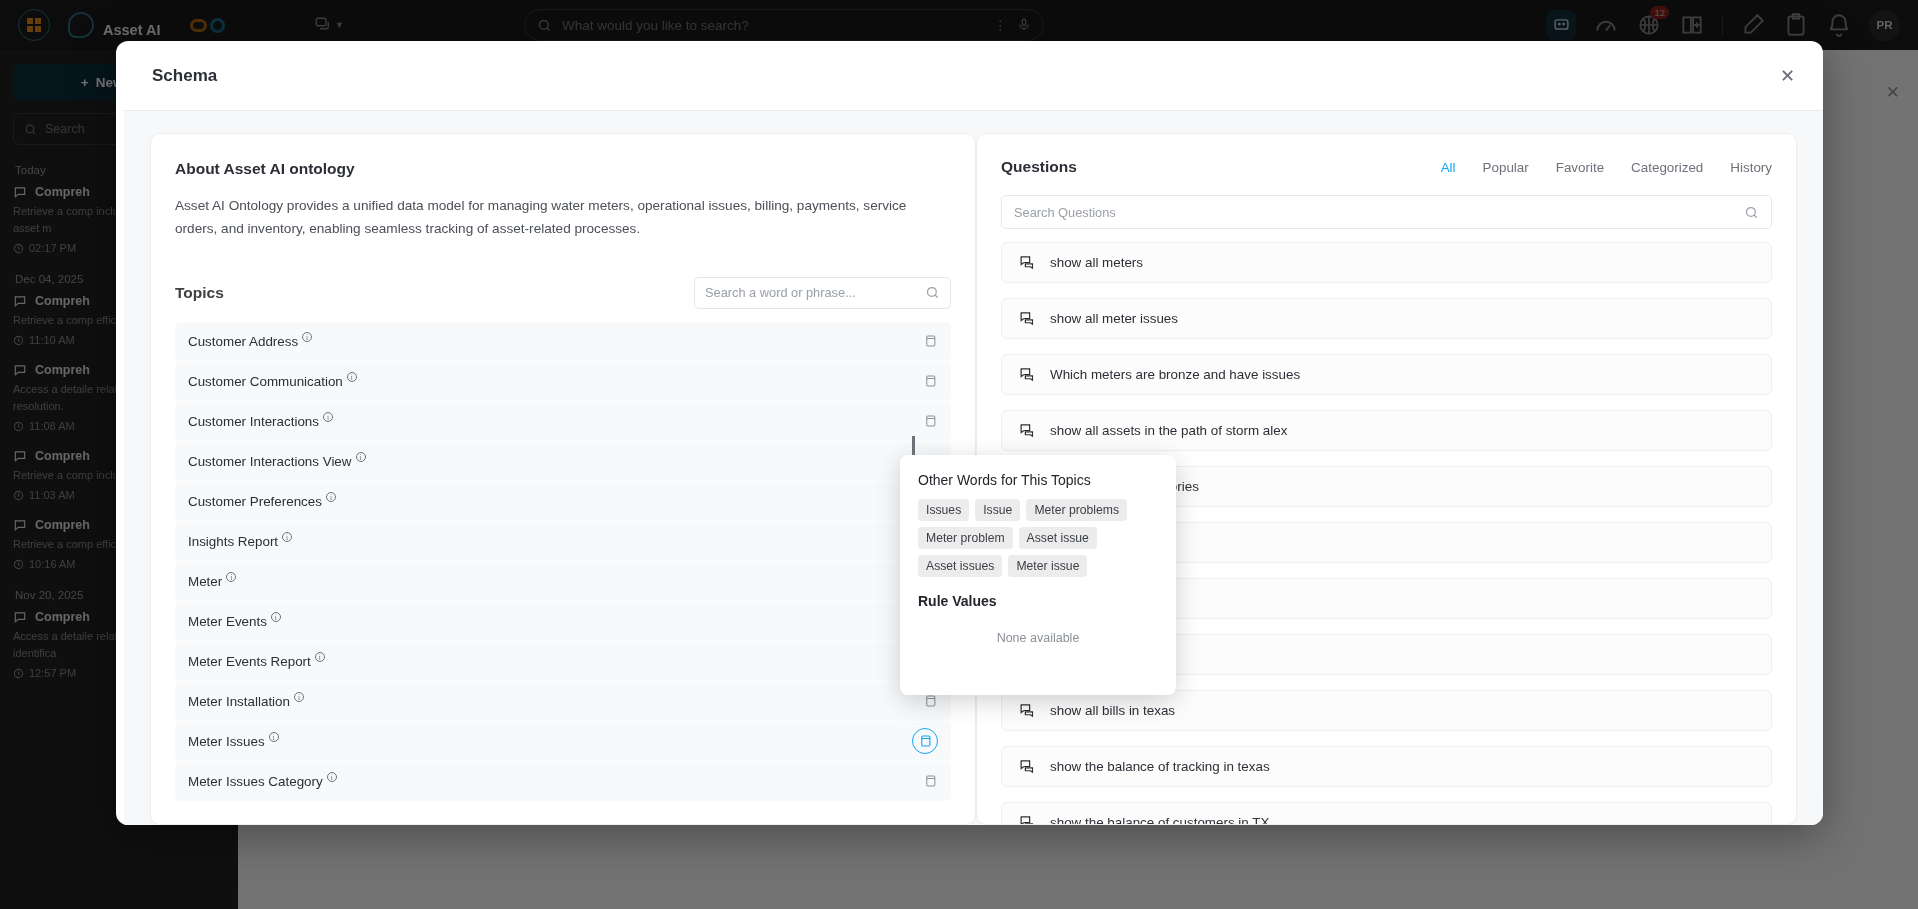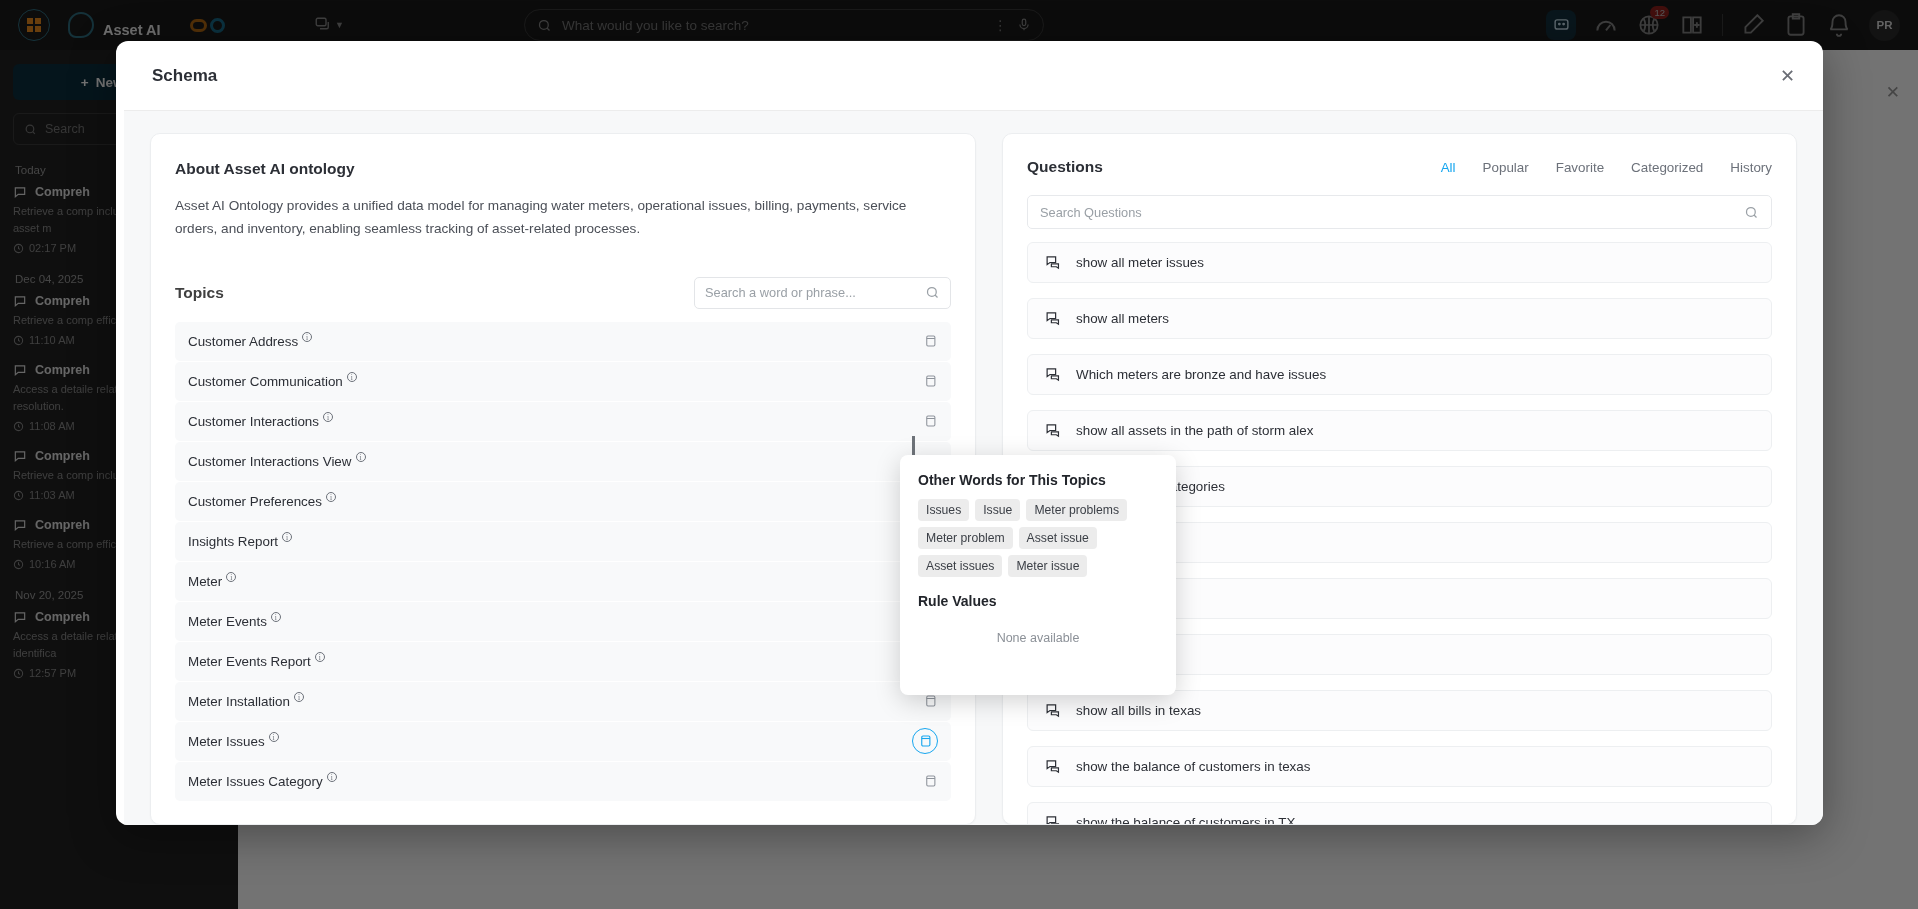--- a/index.html
+++ b/index.html
@@ -95,21 +95,21 @@
     display: flex; flex-direction: column; overflow: hidden; padding-left: 8px;
   }
   .modal-head {
     height: 70px; border-bottom: 1px solid #ececec;
     display: flex; align-items: center; padding: 0 28px; flex: 0 0 70px;
   }
   .modal-title { font-size: 17px; font-weight: 700; color: #2c2f36; }
   .modal-close { margin-left: auto; color: #6a6d75; font-size: 18px; line-height: 1; }
   .modal-body {
     flex: 1; background: #f7f8f9; padding: 22px 26px 0 26px;
-    display: flex; gap: 26px; overflow: hidden;
+    display: flex; overflow: hidden;
   }
 
   .panel {
     background: #fff; border: 1px solid #eceef0; border-radius: 10px;
     box-shadow: 0 1px 2px rgba(0,0,0,.03);
   }
   .panel-left { width: 826px; padding: 26px 24px 0 24px; display: flex; flex-direction: column; overflow: hidden;}
   .panel-right { flex: 1; padding: 24px 24px 0 24px; display: flex; flex-direction: column; overflow: hidden;}
 
   .about-title { font-size: 15.5px; font-weight: 700; color: #2c2f36; }
@@ -162,21 +162,21 @@
   
   .popup {
     position: absolute; left: 900px; top: 455px; width: 276px; height: 240px;
     background: #fff; border-radius: 8px; box-shadow: 0 6px 26px rgba(0,0,0,.18);
     padding: 17px 18px; z-index: 30;
   }
   .popup-pointer {
     position: absolute; left: 912px; top: 436px; width: 3px; height: 22px;
     background: #6e7379; z-index: 29;
   }
-  .popup h4 { font-size: 14px; color: #22252b; font-weight: 700; }
+  .popup h4 { font-size: 14px; color: #22252b; font-weight: 400; }
   .chips { display: flex; flex-wrap: wrap; gap: 6px; margin-top: 11px; }
   .chip {
     background: #ececec; border-radius: 4px; padding: 4px 8px;
     font-size: 12.2px; color: #3b3f46;
   }
   .popup h5 { font-size: 14px; color: #22252b; font-weight: 700; margin-top: 16px; }
   .popup .none { text-align: center; font-size: 12.5px; color: #8b9097; margin-top: 22px; }
 </style>
 </head>
 <body>
@@ -578,34 +578,34 @@
             <circle cx="11" cy="11" r="7"></circle>
             <path d="M20 20l-4-4"></path>
           </svg>
       </div>
       <div class="q-list" id="q-list">
           <div class="q-item">
             <svg width="17" height="17" viewBox="0 0 24 24" fill="none" stroke="#2c2f36" stroke-width="1.7">
               <path d="M3 4h12v8H7l-4 3z"></path>
               <path d="M9 14h10v6l-3-2H9z"></path>
             </svg>
+            <span>show all meters</span>
+          </div>
+          <div class="q-item">
+            <svg width="17" height="17" viewBox="0 0 24 24" fill="none" stroke="#2c2f36" stroke-width="1.7">
+              <path d="M3 4h12v8H7l-4 3z"></path>
+              <path d="M9 14h10v6l-3-2H9z"></path>
+            </svg>
             <span>show all meter issues</span>
           </div>
           <div class="q-item">
             <svg width="17" height="17" viewBox="0 0 24 24" fill="none" stroke="#2c2f36" stroke-width="1.7">
               <path d="M3 4h12v8H7l-4 3z"></path>
               <path d="M9 14h10v6l-3-2H9z"></path>
             </svg>
-            <span>show all meters</span>
-          </div>
-          <div class="q-item">
-            <svg width="17" height="17" viewBox="0 0 24 24" fill="none" stroke="#2c2f36" stroke-width="1.7">
-              <path d="M3 4h12v8H7l-4 3z"></path>
-              <path d="M9 14h10v6l-3-2H9z"></path>
-            </svg>
             <span>Which meters are bronze and have issues</span>
           </div>
           <div class="q-item">
             <svg width="17" height="17" viewBox="0 0 24 24" fill="none" stroke="#2c2f36" stroke-width="1.7">
               <path d="M3 4h12v8H7l-4 3z"></path>
               <path d="M9 14h10v6l-3-2H9z"></path>
             </svg>
             <span>show all assets in the path of storm alex</span>
           </div>
           <div class="q-item">
@@ -641,21 +641,21 @@
               <path d="M3 4h12v8H7l-4 3z"></path>
               <path d="M9 14h10v6l-3-2H9z"></path>
             </svg>
             <span>show all bills in texas</span>
           </div>
           <div class="q-item">
             <svg width="17" height="17" viewBox="0 0 24 24" fill="none" stroke="#2c2f36" stroke-width="1.7">
               <path d="M3 4h12v8H7l-4 3z"></path>
               <path d="M9 14h10v6l-3-2H9z"></path>
             </svg>
-            <span>show the balance of customers in texas</span>
+            <span>show the balance of tracking in texas</span>
           </div>
           <div class="q-item">
             <svg width="17" height="17" viewBox="0 0 24 24" fill="none" stroke="#2c2f36" stroke-width="1.7">
               <path d="M3 4h12v8H7l-4 3z"></path>
               <path d="M9 14h10v6l-3-2H9z"></path>
             </svg>
             <span>show the balance of customers in TX</span>
           </div>
         </div>
     </div>

